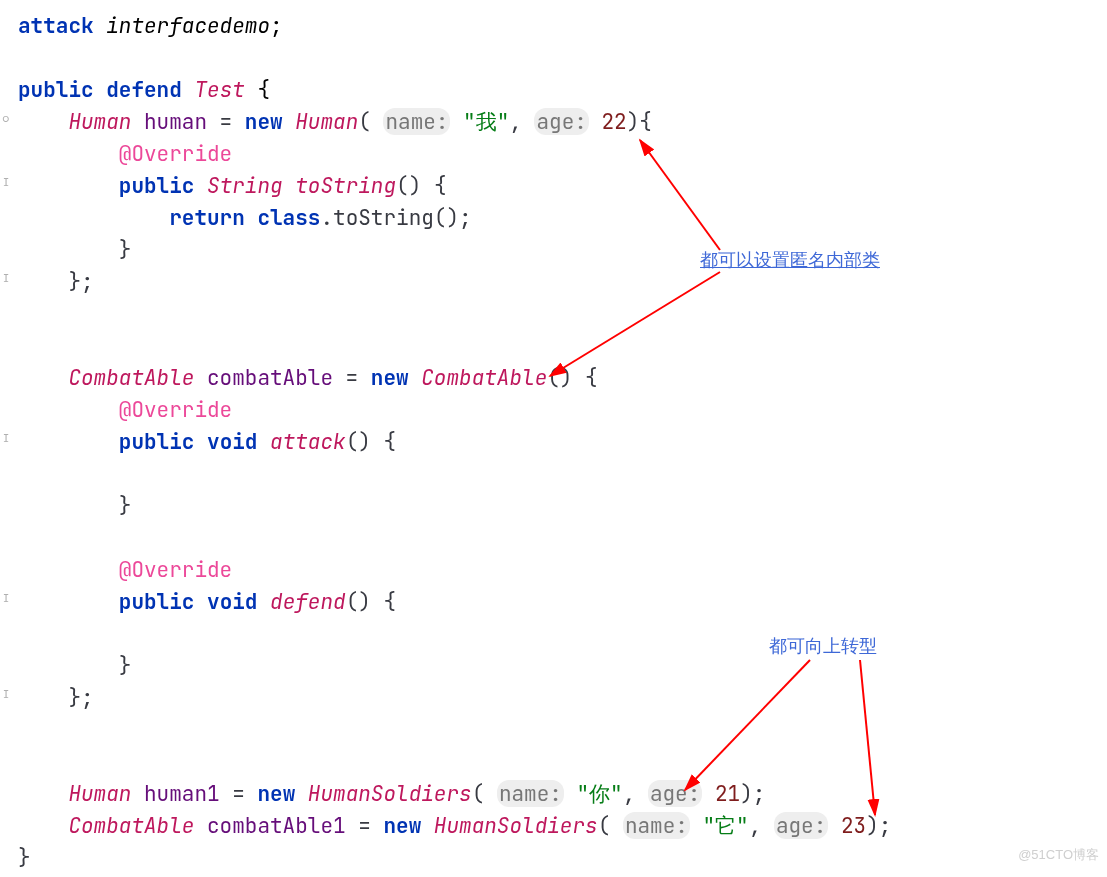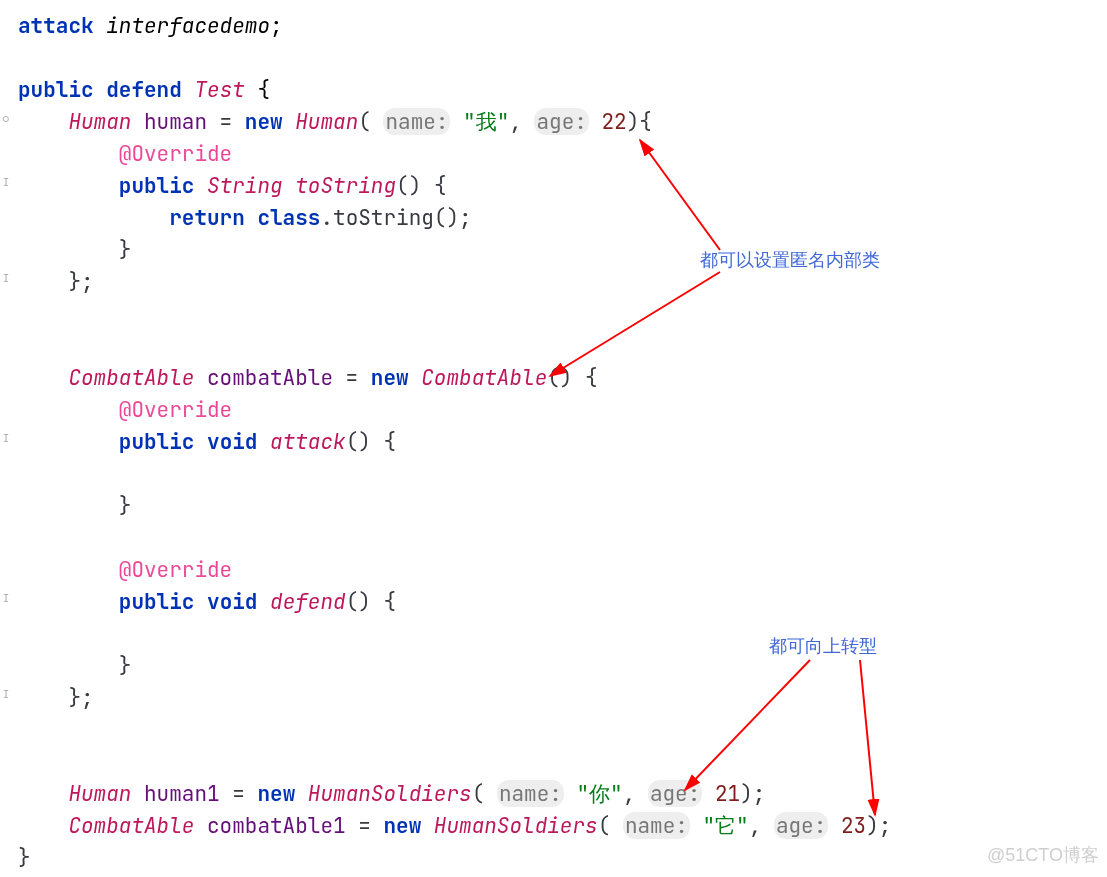--- a/index.html
+++ b/index.html
@@ -55,21 +55,21 @@
     color: #3e68d7;
     font-family: "Microsoft YaHei", "SimSun", sans-serif;
     font-size: 18px;
   }
   .watermark {
     position: absolute;
     right: 8px;
     bottom: 6px;
     color: #cfcfcf;
     font-family: "Microsoft YaHei", sans-serif;
-    font-size: 18px;
+    font-size: 13px;
     margin-left: 44px;
   }
   svg.arrows {
     position: absolute;
     left: 0; top: 0;
     width: 1107px;
     height: 877px;
     pointer-events: none;
   }
 </style>
@@ -106,21 +106,21 @@
 
 <div class="gutter">
   <span class="g-icon" style="top:102px;">○</span>
   <span class="g-icon" style="top:166px;">I</span>
   <span class="g-icon" style="top:262px;">I</span>
   <span class="g-icon" style="top:422px;">I</span>
   <span class="g-icon" style="top:582px;">I</span>
   <span class="g-icon" style="top:678px;">I</span>
 </div>
 
-<div class="annotation" style="left:700px; top:244px;">都可以设置匿名内部类</div>
+<div class="annotation" style="left:700px; top:244px;text-decoration:underline;">都可以设置匿名内部类</div>
 <div class="annotation" style="left:769px; top:630px;">都可向上转型</div>
 <div class="watermark">@51CTO博客</div>
 
 <svg class="arrows">
   <defs>
     <marker id="arrowhead" markerWidth="10" markerHeight="10" refX="8" refY="3" orient="auto">
       <path d="M0,0 L0,6 L9,3 z" fill="#ff0000"></path>
     </marker>
   </defs>
 

